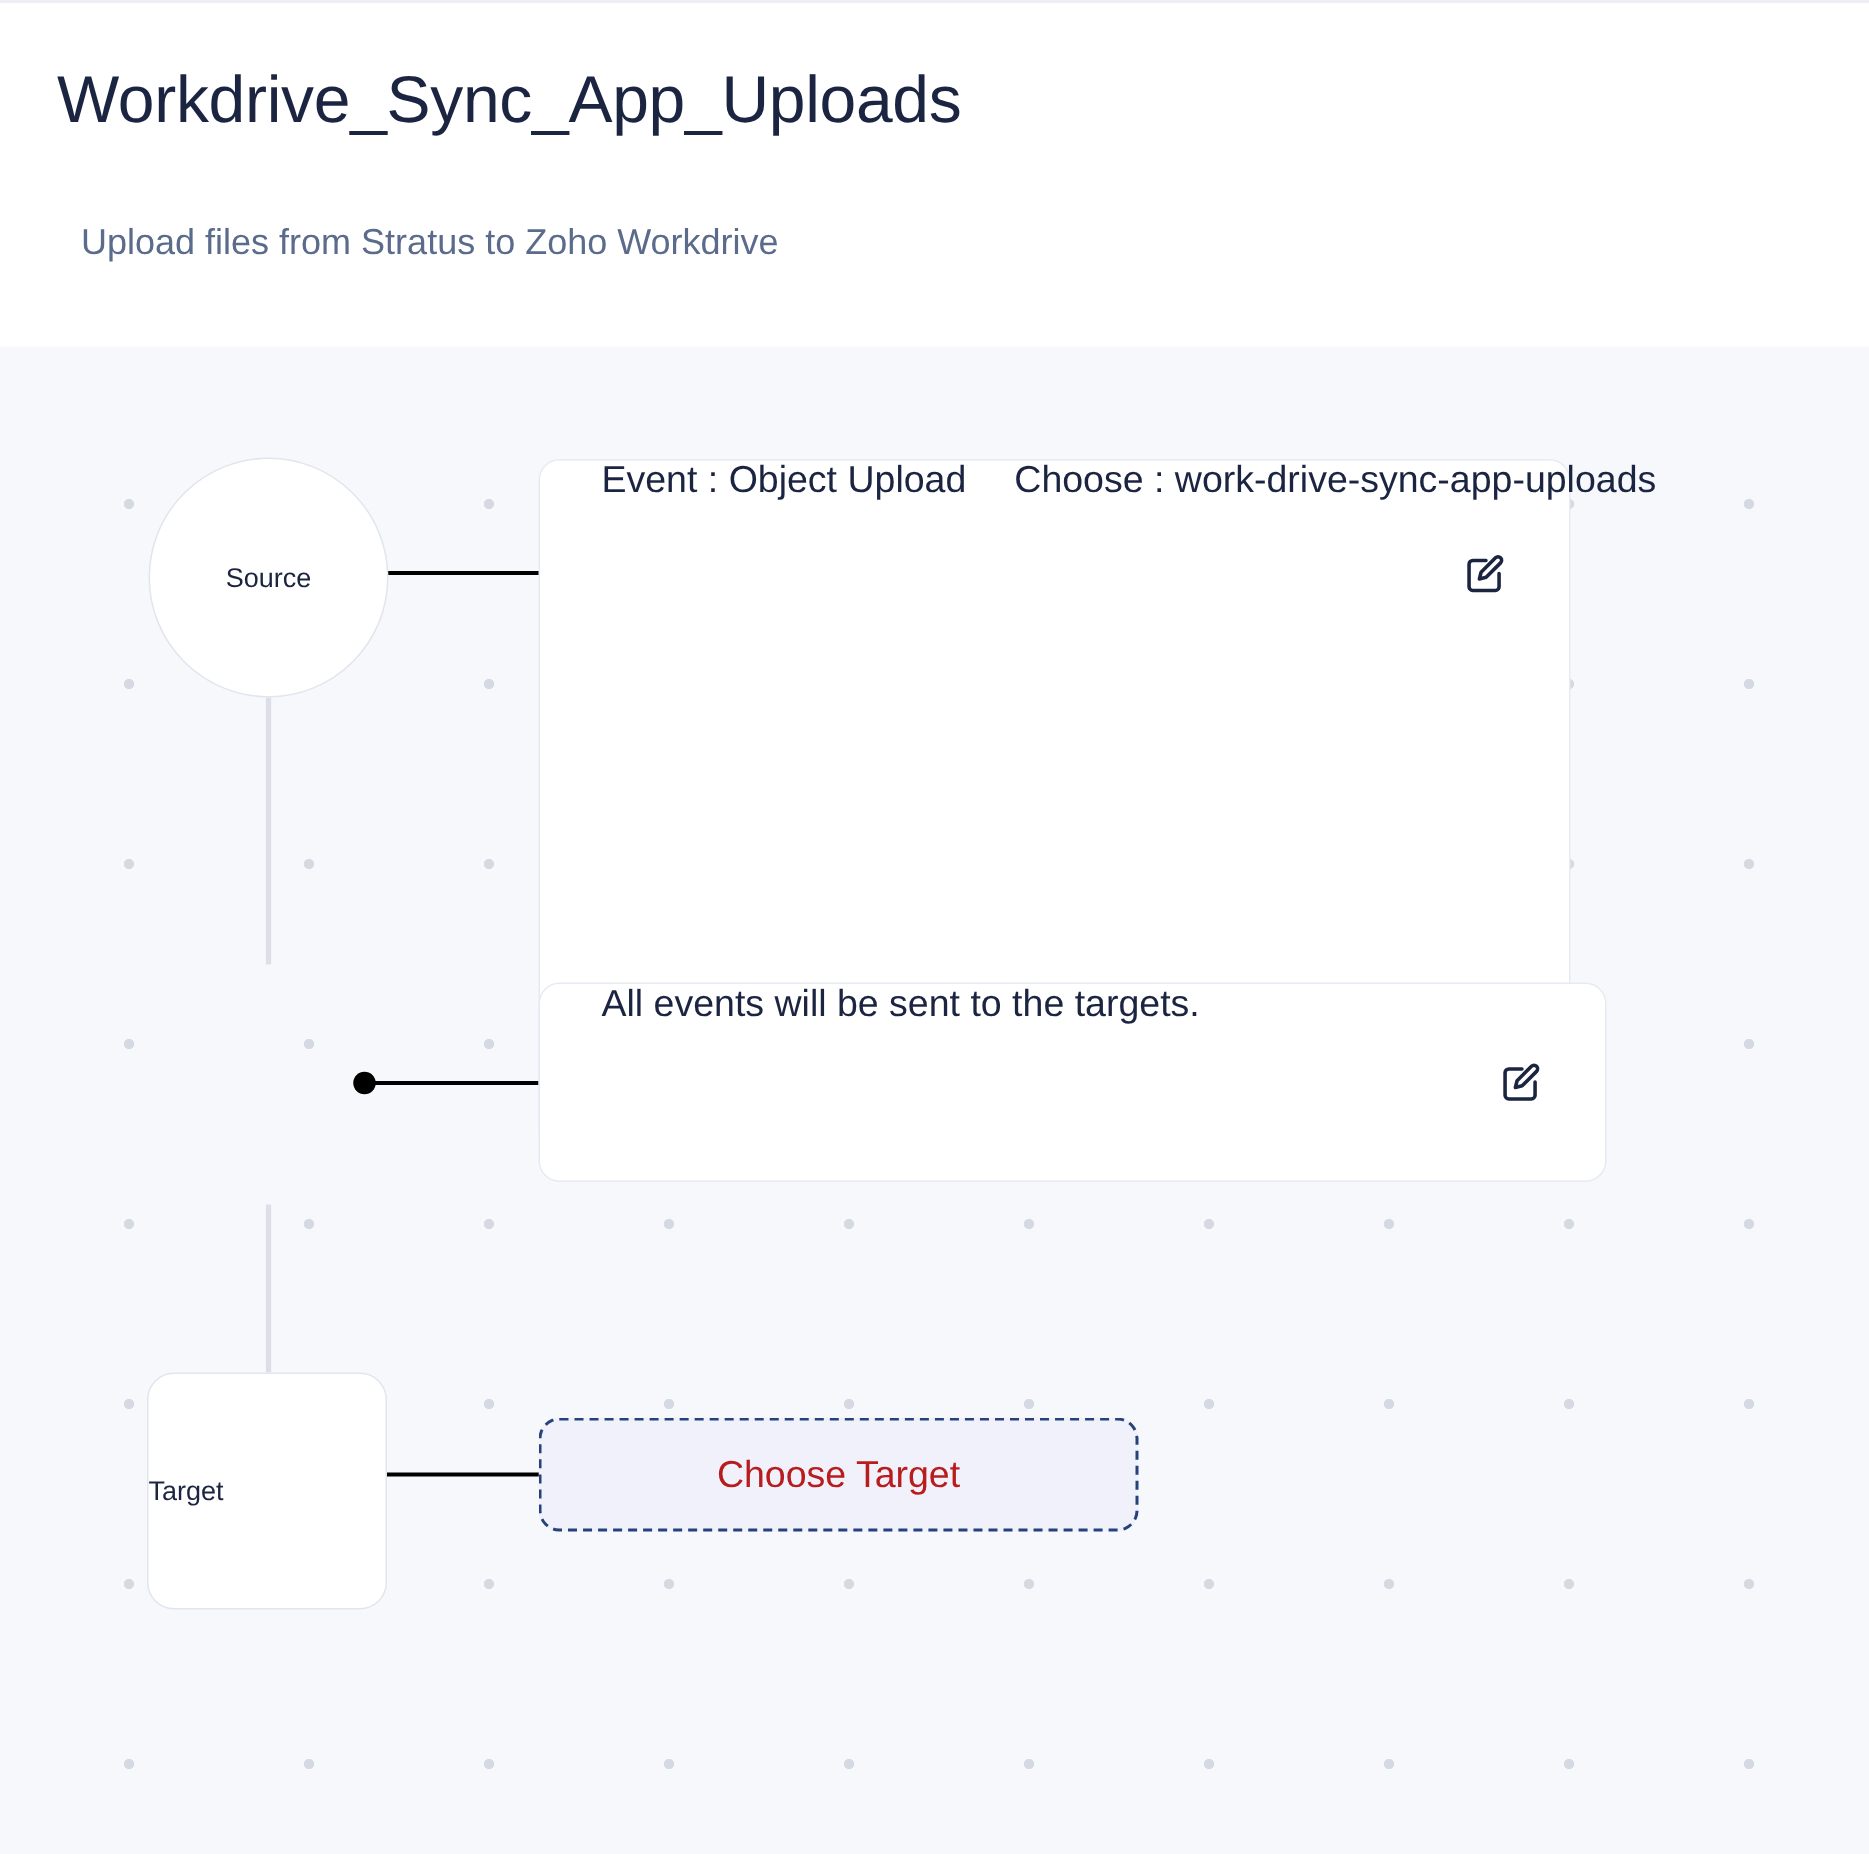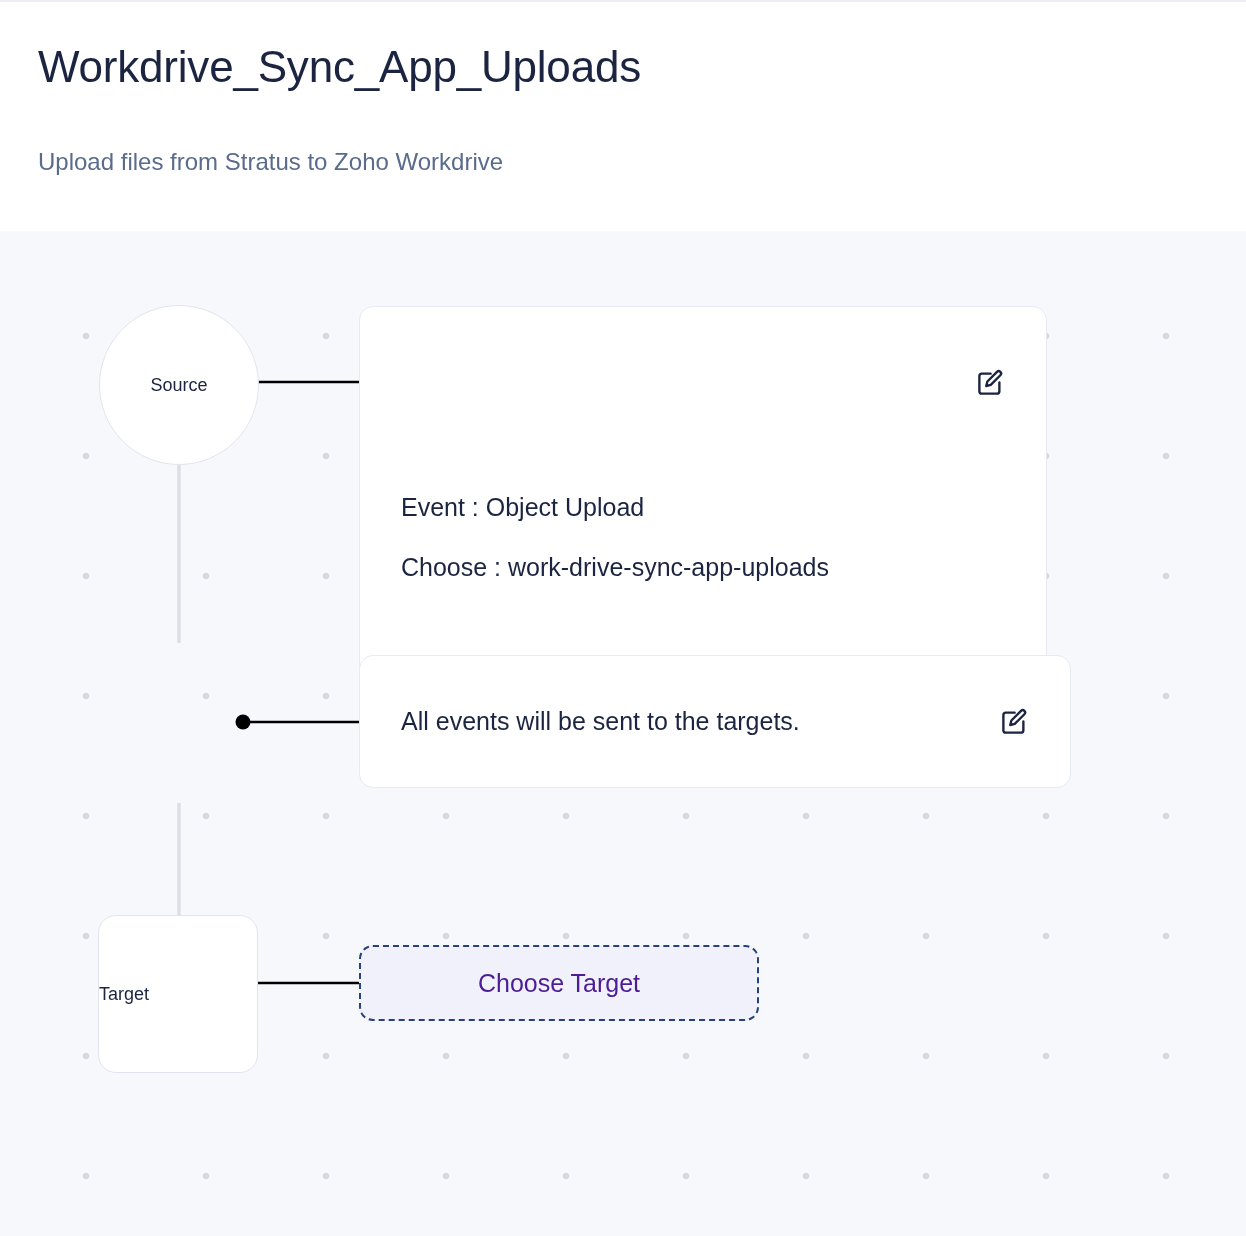--- a/index.html
+++ b/index.html
@@ -32,21 +32,21 @@
     left: 38px; top: 40px;
     font-size: 44px;
     font-weight: 400;
     letter-spacing: -0.2px;
     color: #1b2440;
     white-space: nowrap;
     text-align: center;
   }
   .page-subtitle {
     position: absolute;
-    left: 38px; top: 146px;
+    left: 54px; top: 146px;
     font-size: 24px;
     font-weight: 400;
     color: #5a6b8c;
     white-space: nowrap;
   }
 
   
   .canvas {
     position: absolute;
     left: 0; top: 229px;
@@ -127,21 +127,21 @@
     border-radius: 14px;
   }
   .card-source { left: 359px; top: 75px; width: 688px; height: 463px; }
   .card-filter { left: 359px; top: 424px; width: 712px; height: 133px; }
 
   .card-lines {
     position: absolute;
     left: 41px; top: 0;
     height: 100%;
     display: flex;
-    flex-direction: column;
+    flex-direction: row;
     justify-content: center;
     gap: 32px;
   }
   .card-line {
     font-size: 25px;
     color: #1b2440;
     white-space: nowrap;
     line-height: 1.1;
   }
 
@@ -169,21 +169,21 @@
     border-radius: 14px;
     background: #f0f1fa;
     display: flex;
     align-items: center;
     justify-content: center;
     cursor: pointer;
     font-family: "Liberation Sans", sans-serif;
   }
   .choose-target-label {
     font-size: 25px;
-    color: #4c1d95;
+    color: #b91c1c;
   }
 </style>
 </head>
 <body>
 
 <div class="page">
 
   <div class="header">
     <div class="page-title">Workdrive_Sync_App_Uploads</div>
     <div class="page-subtitle">Upload files from Stratus to Zoho Workdrive</div>

